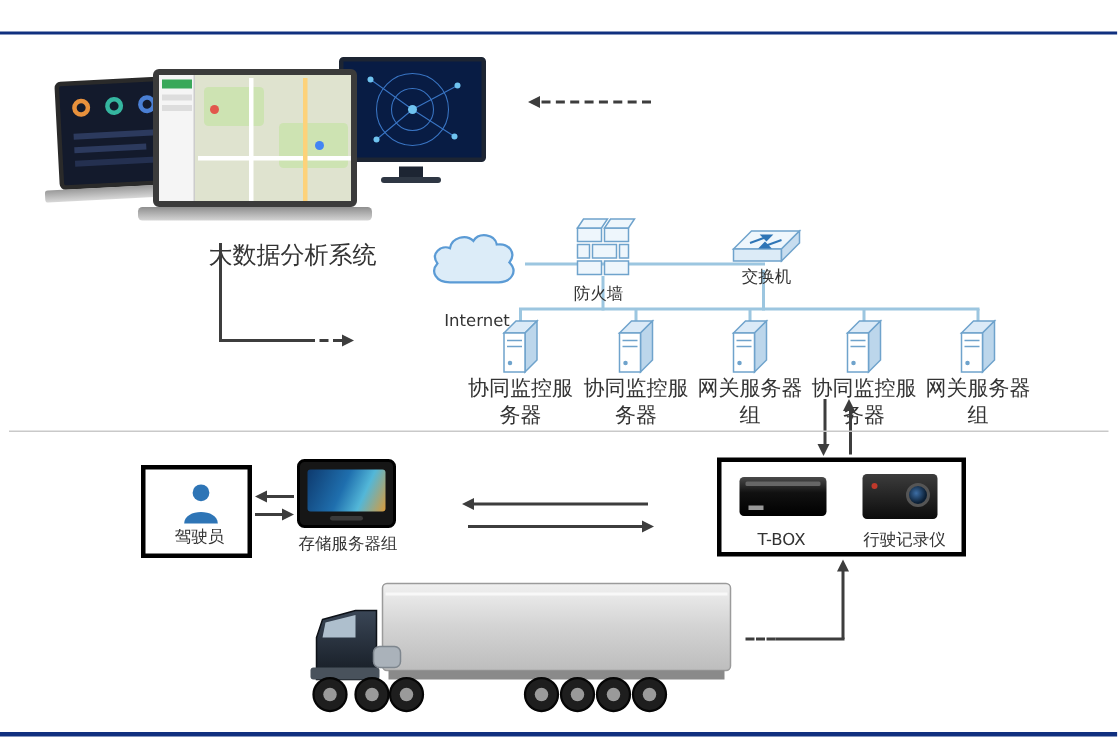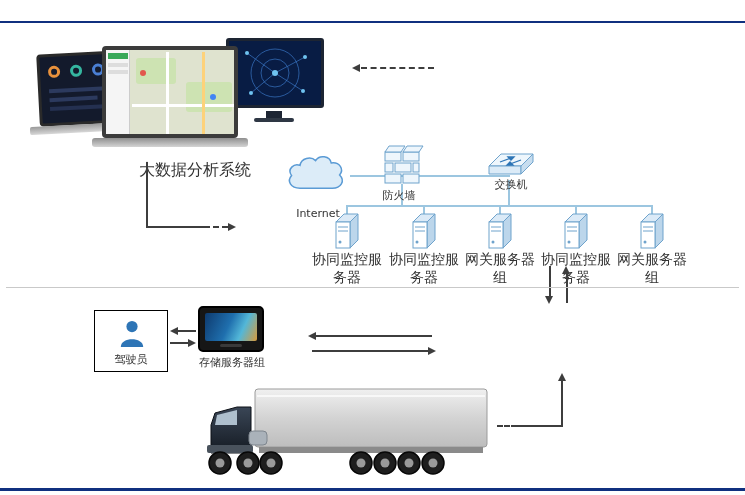--- a/index.html
+++ b/index.html
@@ -1,21 +1,21 @@
 <!DOCTYPE html>
 <html><head>
 <meta charset="utf-8">
 <style>
   * { margin:0; padding:0; box-sizing:border-box; }
   body { font-family:"DejaVu Sans","Liberation Sans",sans-serif; background:#ffffff; }
   .page { position:relative; width:745px; height:495px; background:#fff; overflow:hidden; }
   .abs { position:absolute; }
   .lbl { font-size:11px; color:#333; text-align:center; line-height:1.25; }
   .lbl.small { font-size:14px; }
-  .node-box { border:1px solid #000000; background:#fff;padding-left:20px; }
+  .node-box { border:3px solid #000000; background:#fff;padding-left:20px; }
   .conn { background:#9CC6E0; }
   .aline-h { height:0; border-top:2px solid #3d3d3d; }
   .aline-h.dash { border-top-style:dashed; }
   .aline-v { width:0; border-left:2px solid #3d3d3d; }
   .tri { width:0; height:0; }
   .tri.left  { border-top:4px solid transparent; border-bottom:4px solid transparent; border-right:8px solid #3d3d3d; }
   .tri.right { border-top:4px solid transparent; border-bottom:4px solid transparent; border-left:8px solid #3d3d3d; }
   .tri.up    { border-left:4px solid transparent; border-right:4px solid transparent; border-bottom:8px solid #3d3d3d; }
   .tri.down  { border-left:4px solid transparent; border-right:4px solid transparent; border-top:8px solid #3d3d3d; }
   .fig-title { position:absolute; left:8px; top:3px; font-size:12.5px; font-weight:bold; color:#10307F; }
@@ -221,20 +221,32 @@
     <div class="abs" style="left:5px;top:5px;right:5px;bottom:9px;border-radius:2px;background:linear-gradient(115deg,#0e3a6e 0%,#1f6fae 45%,#53b7d8 70%,#d99a3a 100%)"></div>
     <div class="abs" style="left:20px;bottom:3px;width:22px;height:3px;background:#3a3a3a;border-radius:2px"></div>
   </div>
   <div class="abs lbl" style="left:186px;top:356px;width:92px">存储服务器组</div>
 
   <div class="abs tri left" style="left:308px;top:332px"></div>
   <div class="abs aline-h" style="left:316px;top:335px;width:116px"></div>
   <div class="abs aline-h" style="left:312px;top:350px;width:116px"></div>
   <div class="abs tri right" style="left:428px;top:347px"></div>
 
+  <div class="abs node-box" style="left:478px;top:305px;width:166px;height:66px">
+    <div class="abs" style="left:12px;top:10px;width:58px;height:26px;background:linear-gradient(#4a4a4a,#111 40%,#000);border-radius:3px">
+      <div class="abs" style="left:4px;right:4px;top:3px;height:3px;background:#666;border-radius:1px"></div>
+      <div class="abs" style="left:6px;bottom:4px;width:10px;height:3px;background:#999"></div>
+    </div>
+    <div class="abs" style="left:94px;top:8px;width:50px;height:30px;background:linear-gradient(#3c3c3c,#0c0c0c);border-radius:3px">
+      <div class="abs" style="right:5px;top:6px;width:16px;height:16px;border-radius:50%;border:2px solid #555;background:radial-gradient(circle at 40% 40%, #3d6ea5, #0b1e33 65%)"></div>
+      <div class="abs" style="left:6px;top:6px;width:4px;height:4px;border-radius:50%;background:#c0392b"></div>
+    </div>
+    <div class="abs lbl" style="left:8px;top:45px;width:64px">T-BOX</div>
+    <div class="abs lbl" style="left:86px;top:45px;width:72px">行驶记录仪</div>
+  </div>
 
   <div class="abs" style="left:203px;top:383px;width:290px;height:102px">
     <svg width="290" height="102" viewBox="0 0 290 102">
       <defs>
         <linearGradient id="trl" x1="0" y1="0" x2="0" y2="1">
           <stop offset="0" stop-color="#f0f0f0"></stop>
             <stop offset="0.5" stop-color="#d3d3d3"></stop>
             <stop offset="1" stop-color="#bdbdbd"></stop>
         </linearGradient>
         <linearGradient id="cab" x1="0" y1="0" x2="0" y2="1">

